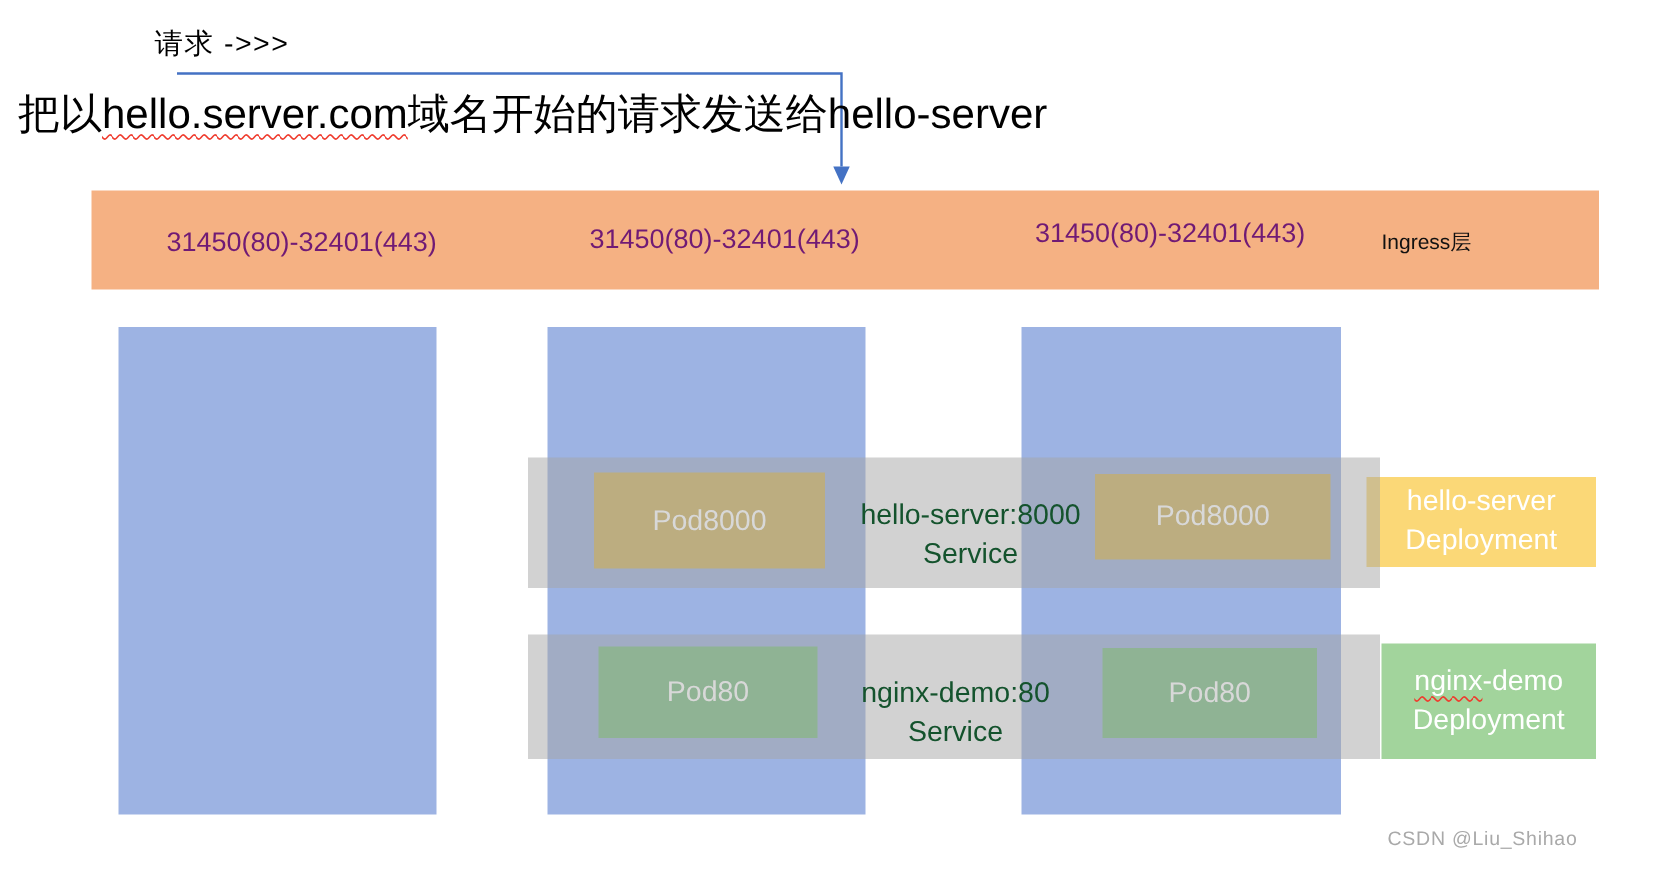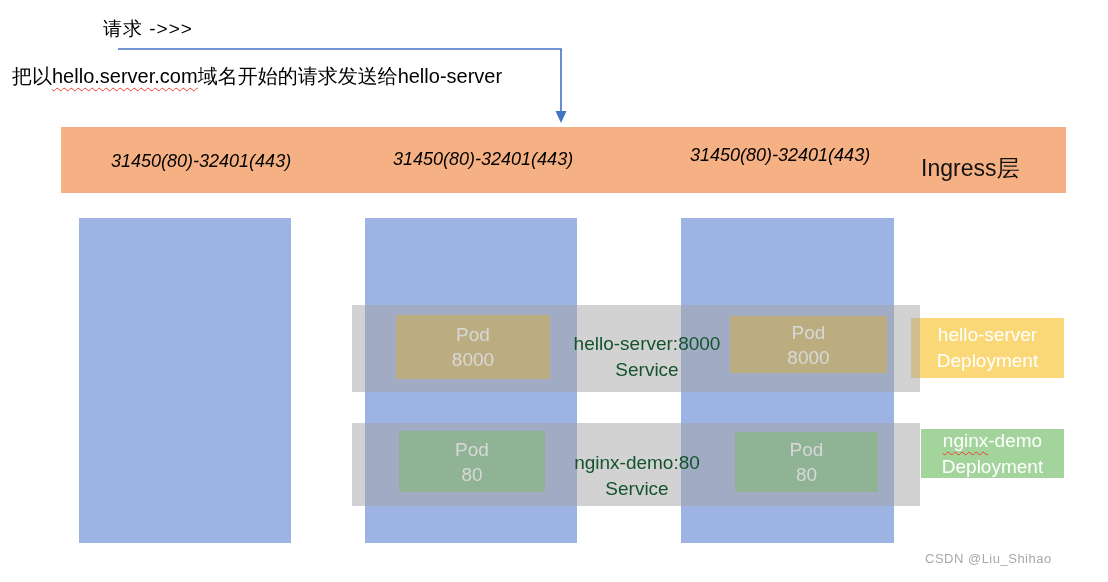--- a/index.html
+++ b/index.html
@@ -3,57 +3,57 @@
 <meta charset="utf-8">
 <style>
   html,body{margin:0;padding:0;background:#ffffff;}
   .canvas{
     position:relative;width:1108px;height:582px;background:#ffffff;overflow:hidden;
     font-family:"Liberation Sans","DejaVu Sans",sans-serif;color:#000;
   }
   .abs{position:absolute;}
   .request-label{left:103px;top:16px;font-size:19px;font-weight:500;letter-spacing:1px;}
   .arrow-svg{left:0;top:0;width:1108px;height:582px;pointer-events:none;}
-  .rules{left:12px;top:63px;font-size:20px;line-height:26px;white-space:nowrap;}
+  .rules{left:12px;top:63px;font-size:28px;line-height:26px;white-space:nowrap;}
   .wavy{
     text-decoration-line:underline;
     text-decoration-style:wavy;
     text-decoration-color:#ef3b2d;
     text-decoration-thickness:1px;
     text-underline-offset:4px;
     text-decoration-skip-ink:none;
   }
   .ingress-bar{left:61px;top:127px;width:1005px;height:66px;background:#F5B183;}
-  .port-label{position:absolute;font-size:18px;color:#000000;white-space:nowrap;font-style:italic;}
+  .port-label{position:absolute;font-size:18px;color:#701a75;white-space:nowrap;}
   .port-1{left:50px;top:24px;}
   .port-2{left:332px;top:22px;}
   .port-3{left:629px;top:18px;}
-  .ingress-label{position:absolute;left:860px;top:26px;font-size:23px;color:#111;white-space:nowrap;}
+  .ingress-label{position:absolute;left:860px;top:26px;font-size:14px;color:#111;white-space:nowrap;}
   .node{background:#9DB3E3;}
   .node-1{left:79px;top:218px;width:212px;height:325px;}
   .node-2{left:365px;top:218px;width:212px;height:325px;}
   .node-3{left:681px;top:218px;width:213px;height:325px;}
   .svc-bar{background:rgba(166,166,166,0.5);}
   .svc-bar-1{left:352px;top:305px;width:568px;height:87px;}
   .svc-bar-2{left:352px;top:423px;width:568px;height:83px;}
-  .pod{display:flex;flex-direction:column;align-items:center;justify-content:center;
+  .pod{display:flex;flex-direction:row;align-items:center;justify-content:center;
        color:#D8D8D8;font-size:19px;line-height:25px;text-align:center;}
   .pod-tan{background:#BCAD80;}
   .pod-green{background:#8FB394;}
   .pod-1{left:396px;top:315px;width:154px;height:64px;}
   .pod-2{left:730px;top:316px;width:157px;height:57px;}
   .pod-3{left:399px;top:431px;width:146px;height:61px;}
   .pod-4{left:735px;top:432px;width:143px;height:60px;}
   .svc-label{width:200px;text-align:center;font-size:19px;line-height:26px;color:#14532d;}
   .svc-label-1{left:547px;top:331px;}
   .svc-label-2{left:537px;top:450px;}
   .dep{display:flex;flex-direction:column;align-items:center;justify-content:center;
        color:#ffffff;font-size:19px;line-height:26px;text-align:center;}
   .dep-hello{left:911px;top:318px;width:153px;height:60px;background:#FBD877;}
-  .dep-nginx{left:921px;top:429px;width:143px;height:49px;background:#A2D49C;}
+  .dep-nginx{left:921px;top:429px;width:143px;height:77px;background:#A2D49C;}
   .watermark{left:925px;top:551px;font-size:13px;color:#A9A9A9;letter-spacing:0.5px;white-space:nowrap;}
 </style>
 </head>
 <body>
 
 <div class="canvas">
 
   <div class="abs request-label">请求 -&gt;&gt;&gt;</div>
 
   <svg class="abs arrow-svg" viewBox="0 0 1108 582" xmlns="http://www.w3.org/2000/svg">

